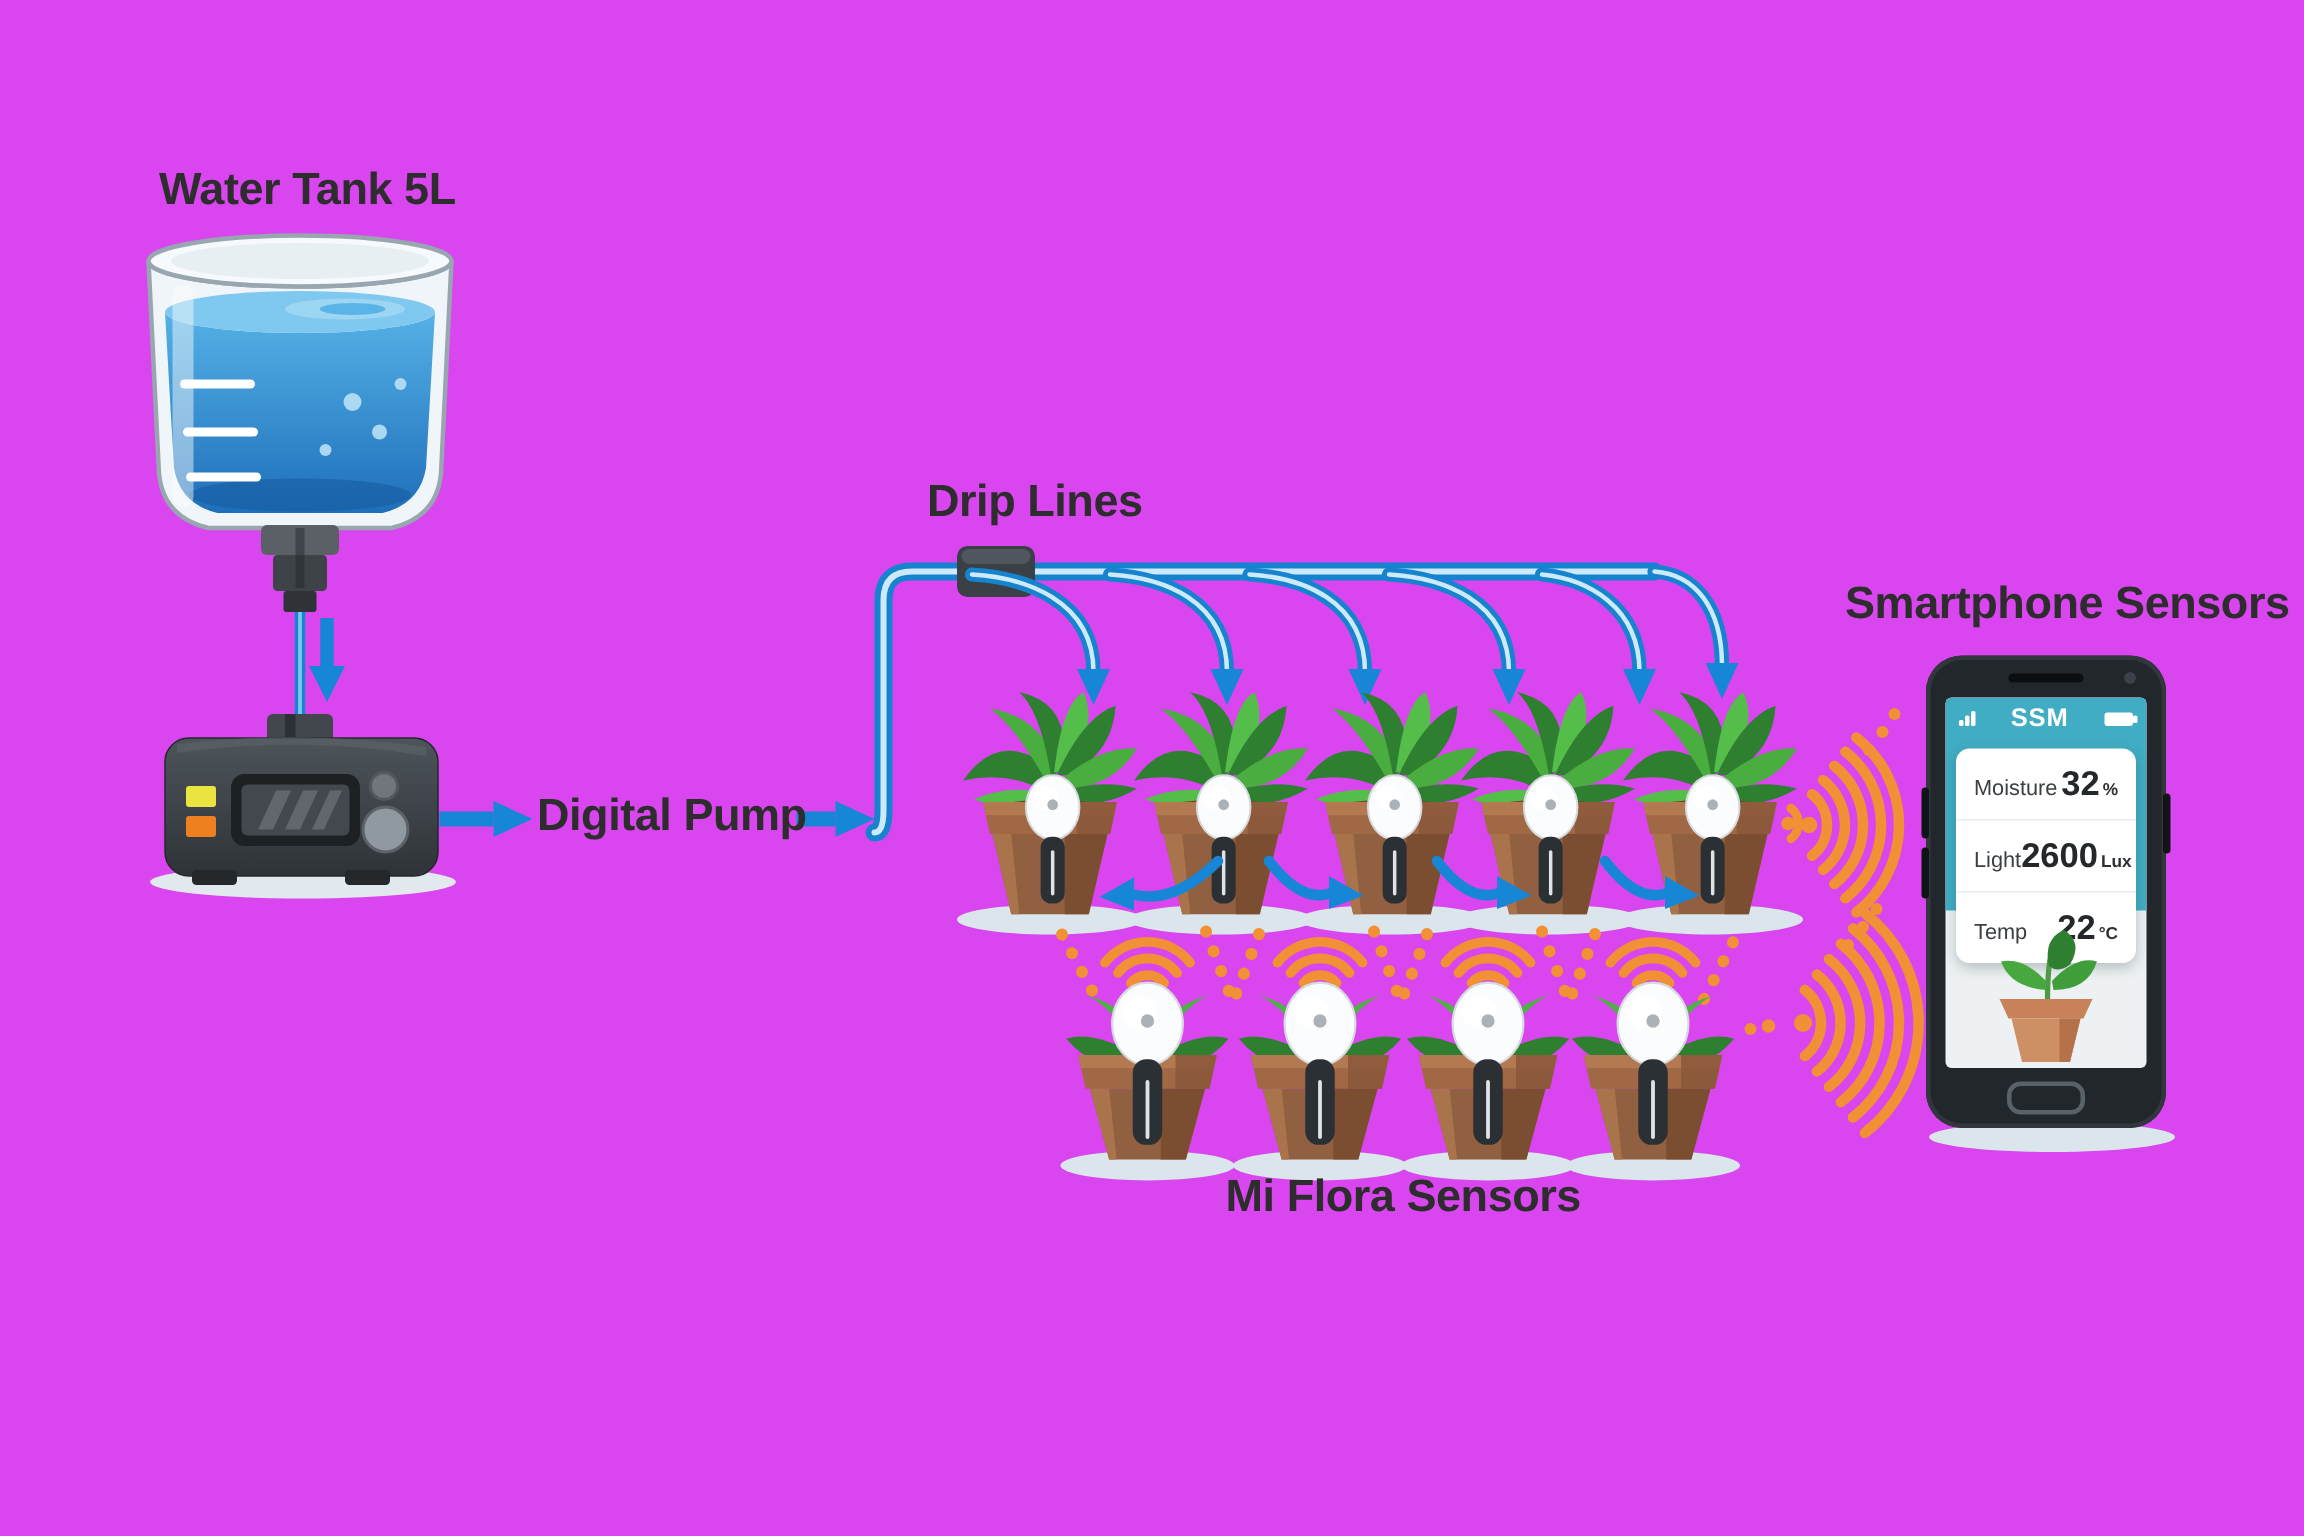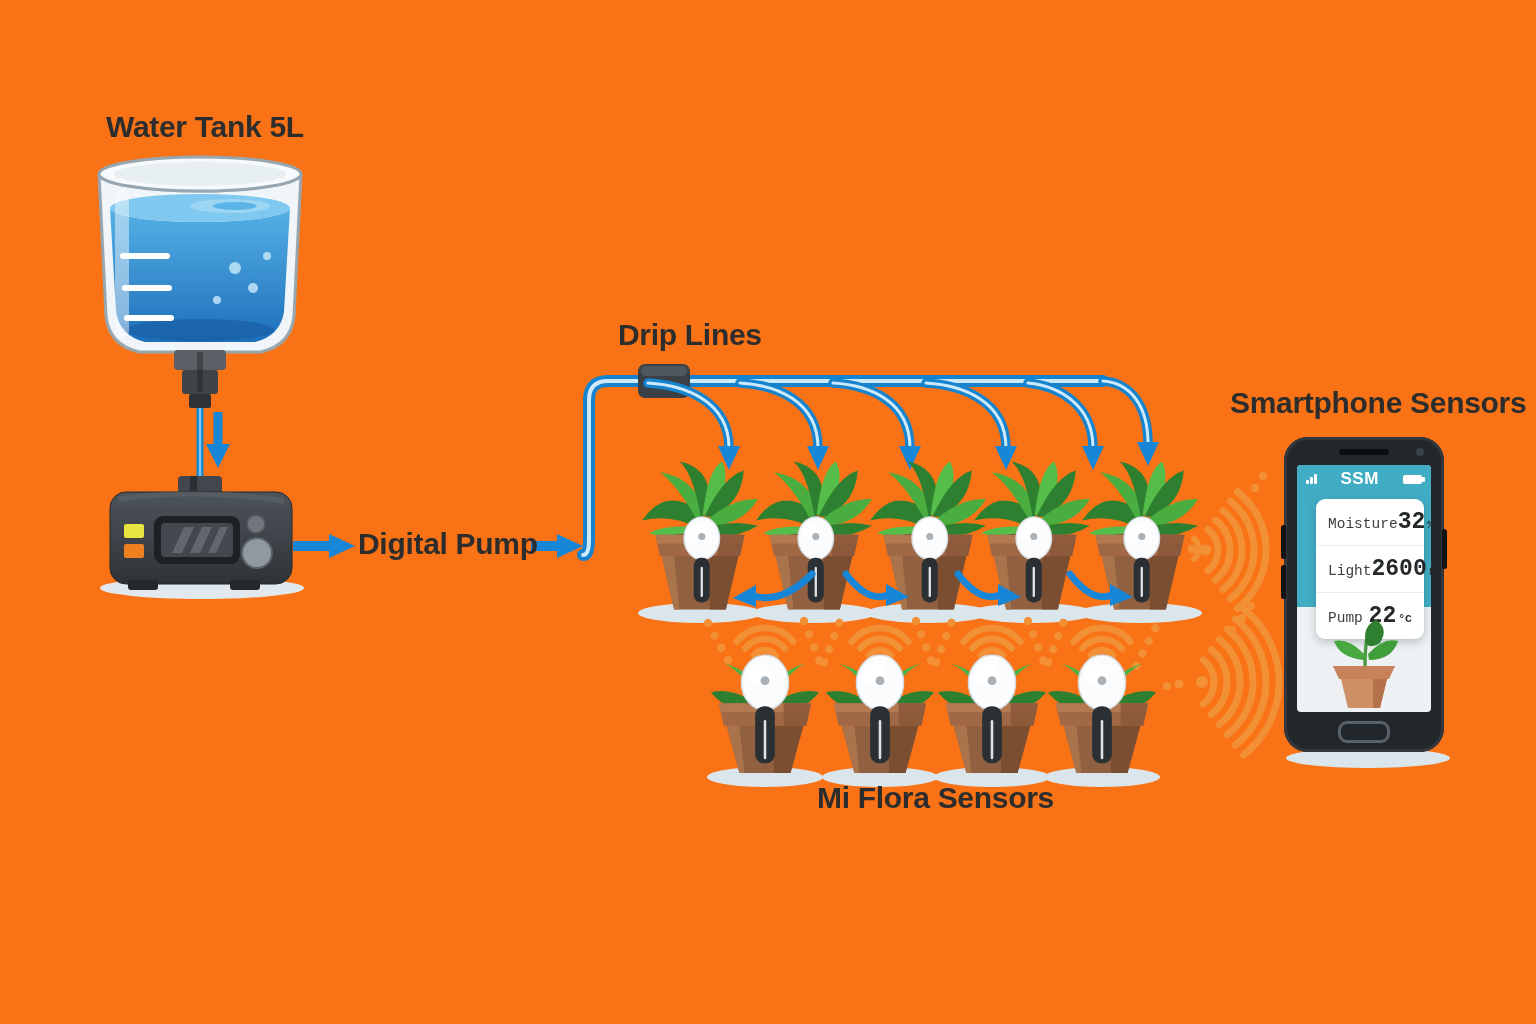--- a/index.html
+++ b/index.html
@@ -1,16 +1,16 @@
 <!DOCTYPE html>
 <html><head>
 <meta charset="utf-8">
 <style>
   html,body{margin:0;padding:0;background:#ffffff;}
-  #stage{position:relative;width:1536px;height:1024px;background:#f97316;overflow:hidden;
+  #stage{position:relative;width:1536px;height:1024px;background:#d946ef;overflow:hidden;
          font-family:"Liberation Sans",sans-serif;}
   .abs{position:absolute;}
   svg{display:block;overflow:visible;}
   .lbl{position:absolute;font-weight:600;color:#2d2d2d;font-size:30px;white-space:nowrap;letter-spacing:-0.3px;}
 
   
   .phone{position:absolute;left:1284px;top:437px;width:160px;height:315px;background:#22272c;
          border-radius:24px;box-shadow:inset 0 0 0 3px #31373c;z-index:4;}
   .sb{position:absolute;width:5px;border-radius:3px;background:#101417;}
   .sb.l1{left:-3px;top:88px;height:34px;}
@@ -23,22 +23,22 @@
           border-radius:4px;overflow:hidden;}
   .teal{position:absolute;top:0;left:0;right:0;height:142px;background:#41adc4;}
   .statusbar{position:absolute;top:0;left:0;right:0;height:28px;display:flex;align-items:center;
              justify-content:space-between;padding:0 9px;box-sizing:border-box;color:#fff;}
   .status-text{font-size:17px;font-weight:700;letter-spacing:.6px;}
   .sigbars{display:flex;align-items:flex-end;gap:1.5px;height:10px;}
   .sigbars i{display:block;width:2.5px;background:#fff;border-radius:1px;}
   .sigbars i:nth-child(1){height:4px;} .sigbars i:nth-child(2){height:7px;} .sigbars i:nth-child(3){height:10px;}
   .battery{position:relative;width:19px;height:9px;background:#fff;border-radius:2px;}
   .battery:after{content:"";position:absolute;right:-3px;top:2px;width:2.5px;height:5px;background:#fff;border-radius:1px;}
-  .card{position:absolute;left:19px;right:7px;top:34px;background:#fff;border-radius:9px;
-        box-shadow:0 3px 9px rgba(35,60,70,.28);font-family:Liberation Mono, monospace;}
+  .card{position:absolute;left:7px;right:7px;top:34px;background:#fff;border-radius:9px;
+        box-shadow:0 3px 9px rgba(35,60,70,.28);}
   .row{display:flex;justify-content:space-between;align-items:baseline;padding:10px 12px;}
   .row + .row{border-top:1px solid #e8ecee;text-align:center;}
   .rlabel{font-size:14.5px;color:#3c4043;font-weight:500;}
   .rval{white-space:nowrap;}
   .rval .v{font-size:23px;color:#24282b;font-weight:600;}
   .rval .u{font-size:11.5px;color:#2c3033;font-weight:600;margin-left:2px;}
   .screen-plant{position:absolute;bottom:2px;left:50%;transform:translateX(-50%);}
   .home{position:absolute;bottom:9px;left:50%;transform:translateX(-50%);width:46px;height:16px;
         border:3px solid #596269;border-radius:9px;}
   .z1{z-index:1;} .z2{z-index:2;} .z3{z-index:3;}
@@ -341,21 +341,21 @@
       <div class="card">
         <div class="row">
           <span class="rlabel">Moisture</span>
           <span class="rval"><span class="v">32</span><span class="u">%</span></span>
         </div>
         <div class="row">
           <span class="rlabel">Light</span>
           <span class="rval"><span class="v">2600</span><span class="u">Lux</span></span>
         </div>
         <div class="row">
-          <span class="rlabel">Pump</span>
+          <span class="rlabel">Temp</span>
           <span class="rval"><span class="v">22</span><span class="u">°C</span></span>
         </div>
       </div>
 
       <svg class="screen-plant" width="86" height="92" viewBox="0 0 86 92">
         <path d="M44 50 C44 38 44 30 46 20" fill="none" stroke="#4d9b45" stroke-width="3.5" stroke-linecap="round"></path>
         <path d="M43 36 Q28 20 13 23 Q19 40 43 42 Z" fill="#46a83e"></path>
         <path d="M45 26 Q41 8 55 2 Q68 10 59 25 Q51 31 45 26 Z" fill="#2e8030"></path>
         <path d="M47 36 Q63 19 77 23 Q71 42 48 42 Z" fill="#3f9e3a"></path>
         <path d="M12 48 L74 48 L68 61 L18 61 Z" fill="#c8825a"></path>

